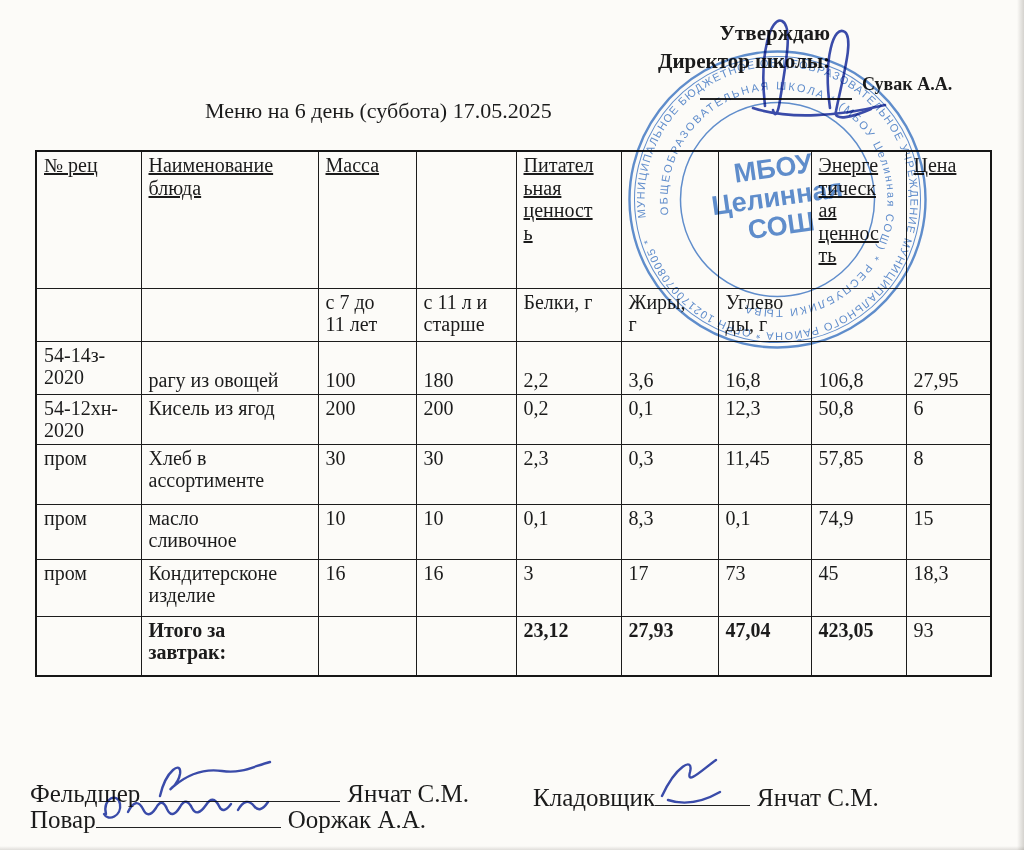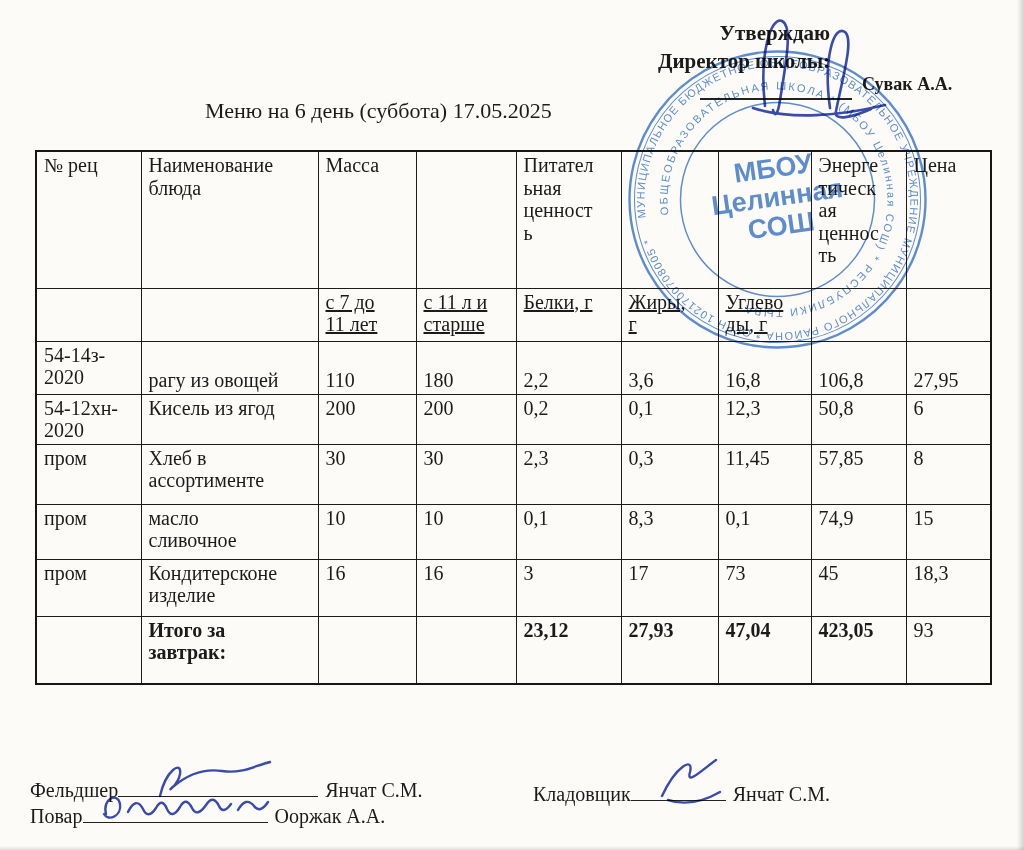--- a/index.html
+++ b/index.html
@@ -23,37 +23,37 @@
     border-collapse:collapse;border:2.2px solid #161616;
     table-layout:fixed;font-size:20px;line-height:1.13;
   }
   .doc-table td{
     border:1.6px solid #1c1c1c;
     padding:2px 6px 2px 7px;
     vertical-align:top;overflow:hidden;
   }
   .pre{white-space:pre-line;}
   .bold{font-weight:bold;}
-  tr.h1{height:137px;} tr.h2{height:53px;text-decoration:underline;} tr.sec{height:32px;}
+  tr.h1{height:137px;text-decoration:underline;} tr.h2{height:53px;} tr.sec{height:32px;}
   tr.r1{height:53px;} tr.r2{height:45px;} tr.r3{height:60px;}
   tr.r4{height:55px;} tr.r5{height:55px;} tr.r6{height:57px;}
-  tr.rt{height:68px;}
+  tr.rt{height:60px;}
   tr.r1 td{vertical-align:bottom;}
   tr.r1 td.c-id{vertical-align:top;margin-top:28px;}
   tr.r4{font-family:"Liberation Sans","DejaVu Sans",sans-serif;font-size:18.5px;}
   tr.r4 td{vertical-align:middle;}
   tr.r4 td.c-id{font-family:"Liberation Sans","DejaVu Sans",sans-serif;}
 
   
   .stamp{left:620px;top:42px;width:315px;height:315px;mix-blend-mode:multiply;opacity:.88;z-index:5;}
   
   .ink{z-index:6;mix-blend-mode:multiply;}
 
   
-  .sig-line{font-size:20px;white-space:nowrap;}
+  .sig-line{font-size:25px;white-space:nowrap;}
   .uline{display:inline-block;height:1em;border-bottom:1.6px solid #222;}
   .sig-name{margin-left:7px;}
 
   
   .scan-edge-right{right:0;top:0;width:7px;height:100%;
     background:linear-gradient(to right,rgba(0,0,0,0),rgba(110,105,98,.28));}
   .scan-edge-bottom{left:0;bottom:0;width:100%;height:4px;
     background:linear-gradient(to bottom,rgba(0,0,0,0),rgba(110,105,98,.20));}
 </style>
 </head>
@@ -144,21 +144,21 @@
     <td class="pre">Углево
 ды, г</td>
     <td></td>
     <td></td>
   </tr>
 
   <tr class="r1">
     <td class="pre c-id">54-14з-
 2020</td>
     <td class="pre">рагу из овощей</td>
-    <td>110</td>
+    <td>100</td>
     <td>180</td>
     <td>2,2</td>
     <td>3,6</td>
     <td>16,8</td>
     <td>106,8</td>
     <td>27,95</td>
   </tr>
   <tr class="r2">
     <td class="pre c-id">54-12хн-
 2020</td>

